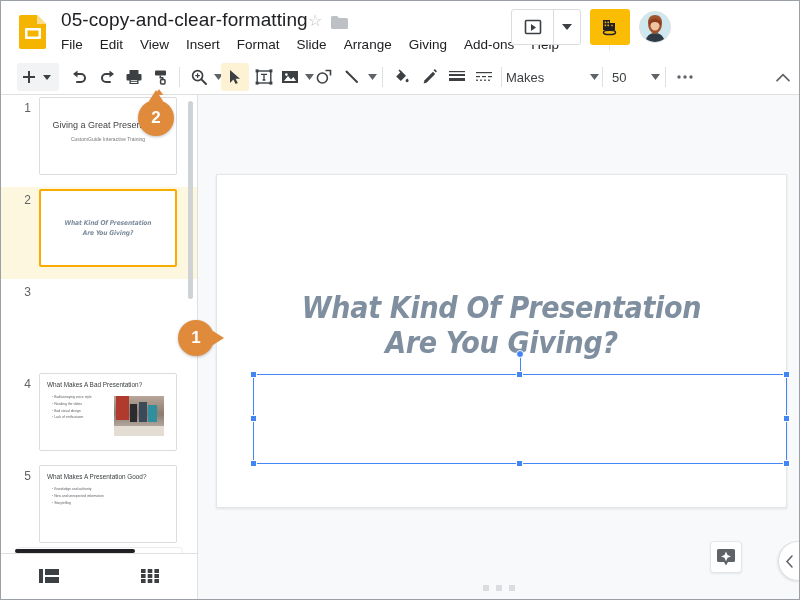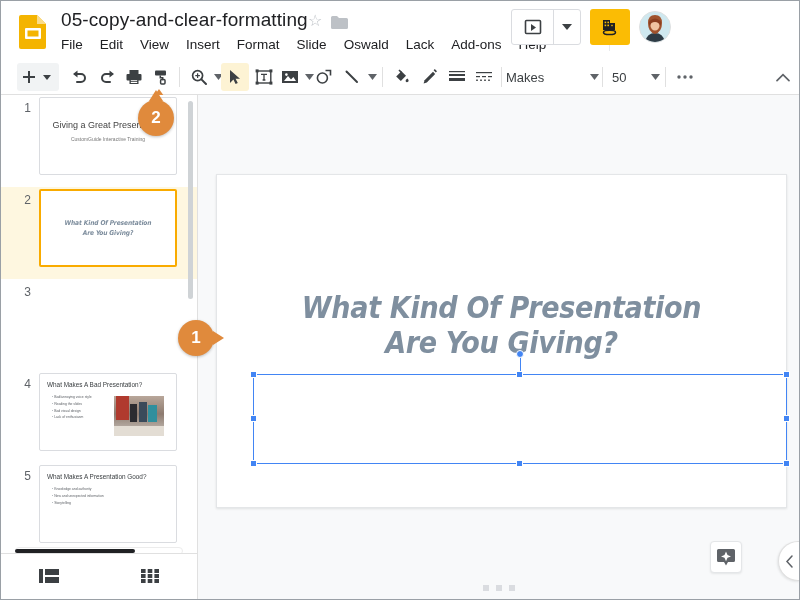--- a/index.html
+++ b/index.html
@@ -305,22 +305,22 @@
       </svg>
     </div>
 
     <div class="menubar">
       <span>File</span>
       <span>Edit</span>
       <span>View</span>
       <span>Insert</span>
       <span>Format</span>
       <span>Slide</span>
-      <span>Oswald</span>
-      <span>Lack</span>
+      <span>Arrange</span>
+      <span>Giving</span>
       <span>Add-ons</span>
       <span>Help</span>
     </div>
 
     <div class="hdr-sep"></div>
 
     <div class="hdr-right">
       <div class="present-group">
         <div class="present-btn">
           <svg width="18" height="18" viewBox="0 0 18 18">

